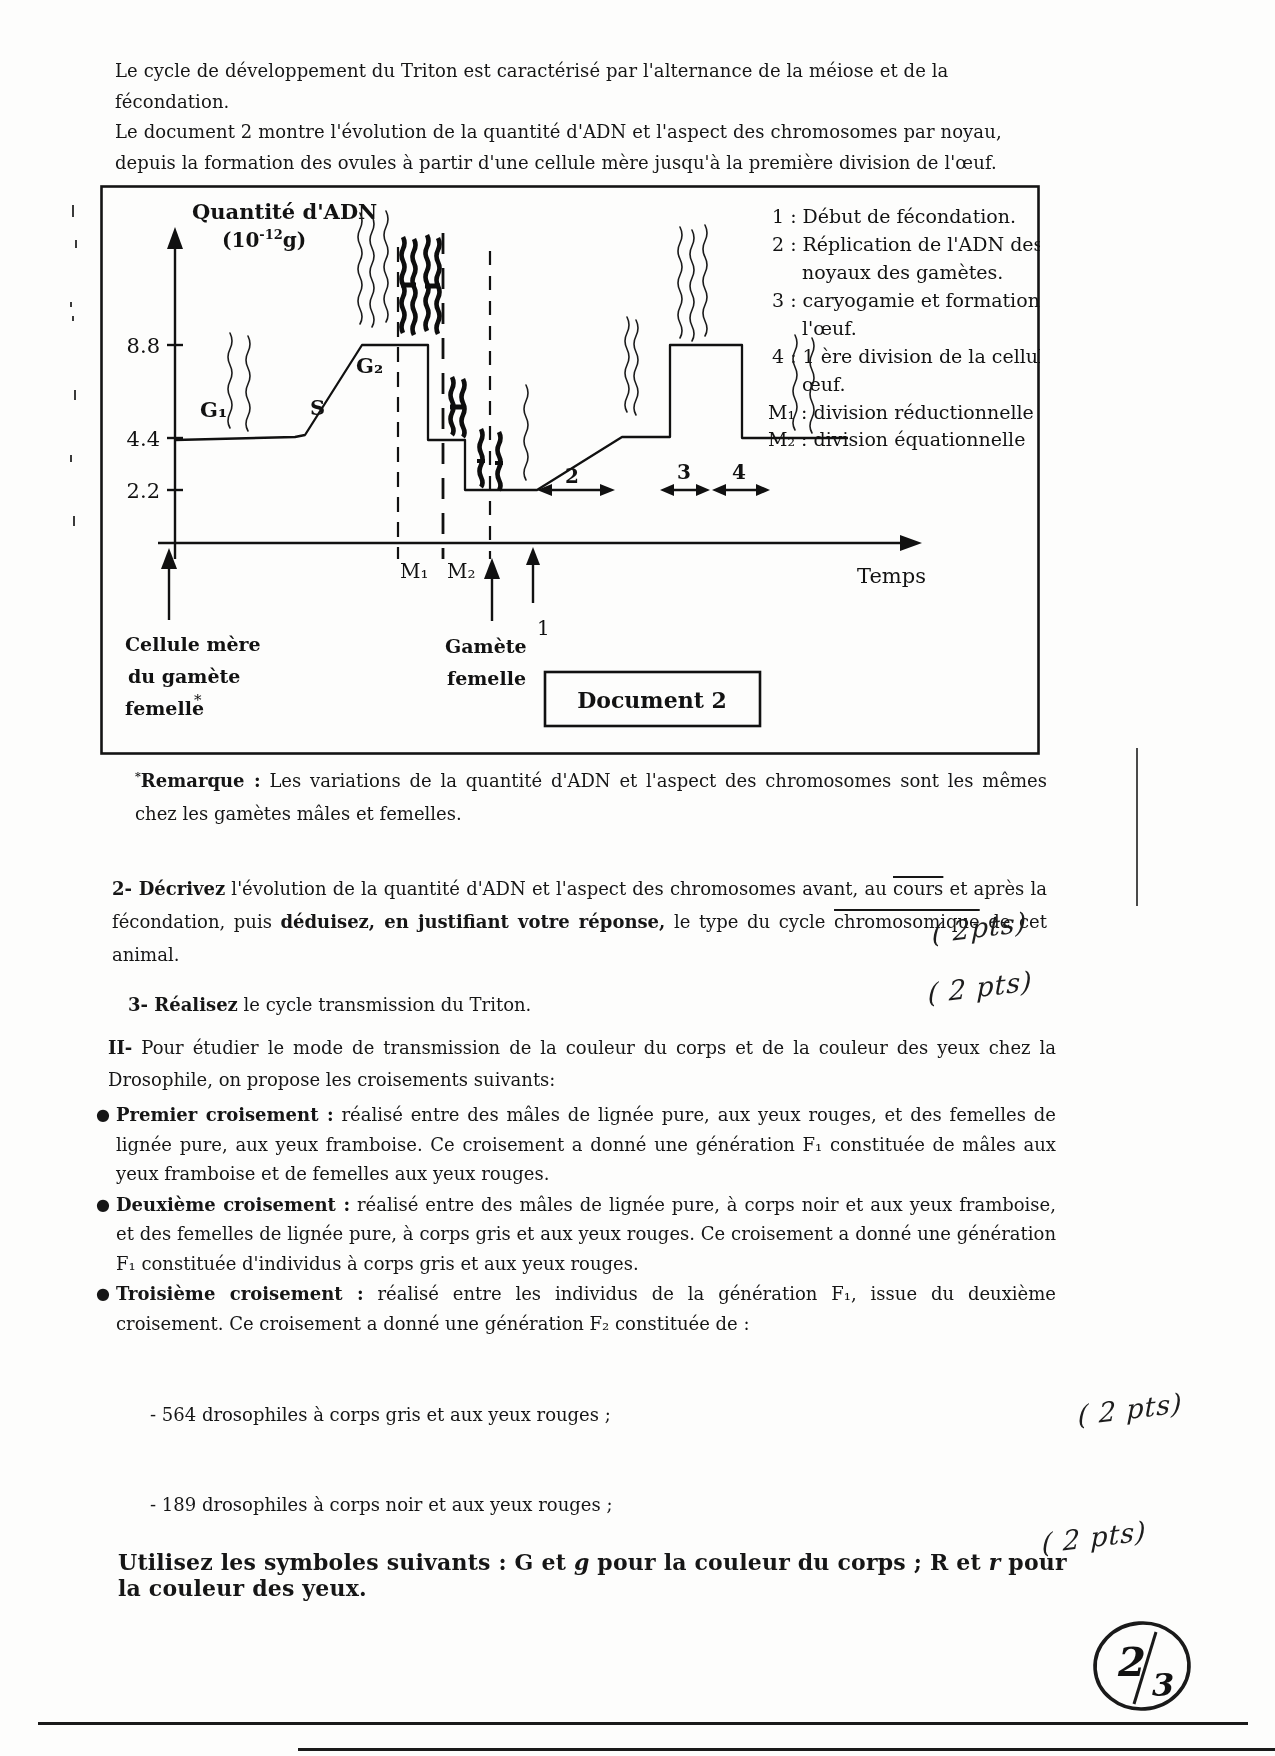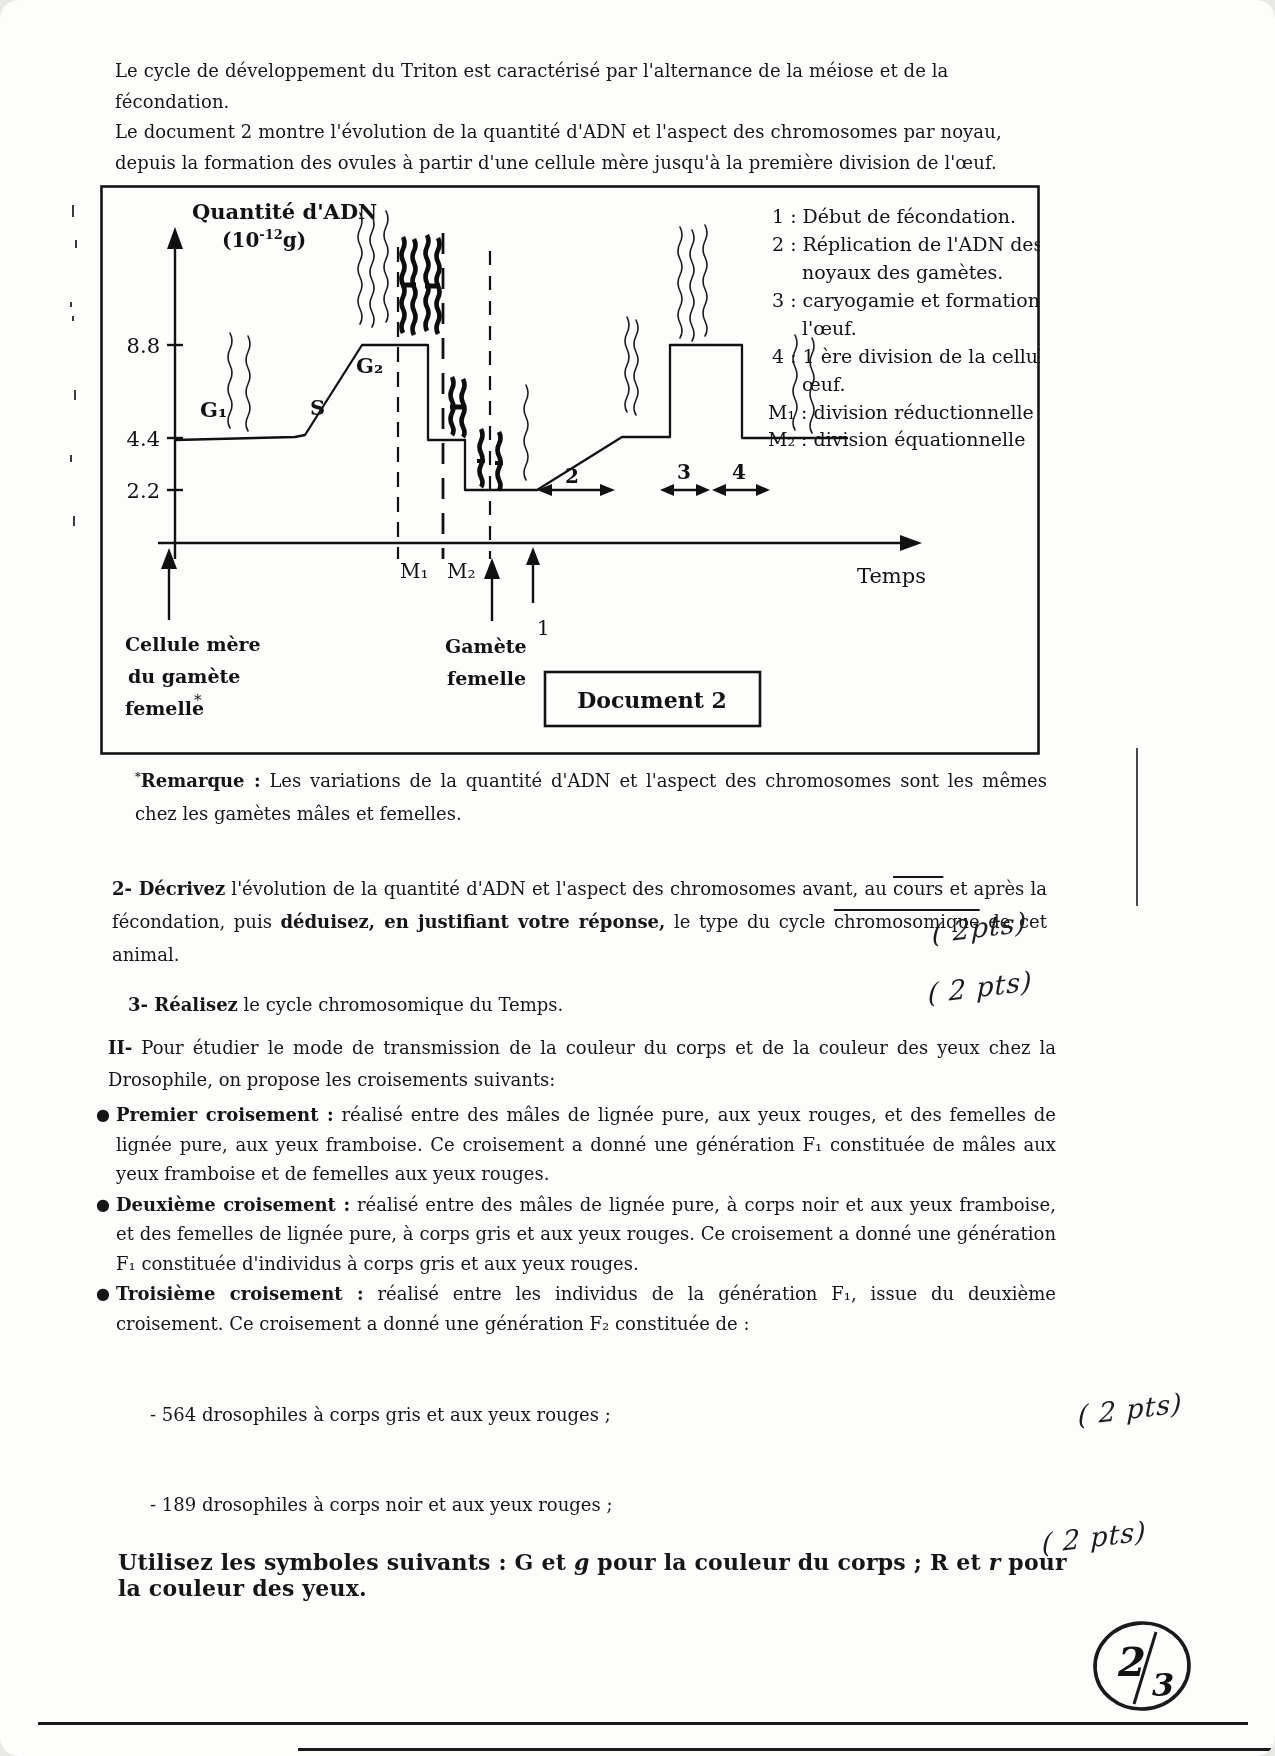--- a/index.html
+++ b/index.html
@@ -1,19 +1,19 @@
 <!DOCTYPE html>
 <html><head>
 <meta charset="utf-8">
 <style>
   html,body{margin:0;padding:0;background:#e8e8e6;}
   .page{
     position:relative;width:1275px;height:1756px;margin:0 auto;
     background:#fdfdfc;overflow:hidden;
-    font-family:"DejaVu Serif","Liberation Serif",serif;color:#161616;border-radius:19px;
+    font-family:"DejaVu Serif","Liberation Serif",serif;color:#161616;
   }
   .abs{position:absolute;}
   .b{font-weight:bold;}
   .i{font-style:italic;}
   .sup{vertical-align:super;font-size:0.62em;}
   .ov{text-decoration:overline;text-decoration-thickness:1.5px;}
   .un{text-decoration-thickness:1.5px;}
   .intro-line{font-size:18px;line-height:30.5px;letter-spacing:0.1px;}
   .figure-box{position:absolute;left:100px;top:185px;width:940px;height:570px;}
   svg text{font-family:"DejaVu Serif","Liberation Serif",serif;fill:#121212;}
@@ -194,21 +194,21 @@
         <use href="#wv" class="sq" transform="translate(712,153)"></use>
       </g>
     </svg>
   </div>
 
   <div class="abs remark" style="left:135px;top:760px;width:912px;"><span class="b sup">*</span><span class="b">Remarque :</span><span> Les variations de la quantité d'ADN et l'aspect des chromosomes sont les mêmes chez les gamètes mâles et femelles.</span></div>
 
   <div class="abs qline" style="left:112px;top:872px;width:935px;"><span class="b">2- </span><span class="b">Décrivez</span><span> l'évolution de la quantité d'ADN et l'aspect des chromosomes avant, au </span><span class="ov">cours</span><span> et </span><span class="un">après</span><span> la fécondation, puis </span><span class="b">déduisez, en justifiant votre réponse,</span><span> le type du cycle </span><span class="ov">chromosomique</span><span> de cet animal.</span></div>
   <div class="abs hw" style="left:932px;top:918px;">( 2pts)</div>
 
-  <div class="abs qline" style="left:128px;top:988px;width:800px;"><span class="b">3- Réalisez</span><span> le cycle chromosomique du Temps.</span></div>
+  <div class="abs qline" style="left:128px;top:988px;width:800px;"><span class="b">3- Réalisez</span><span> le cycle transmission du Triton.</span></div>
   <div class="abs hw" style="left:928px;top:978px;">( 2 pts)</div>
 
   <div class="abs" style="left:88px;top:1032px;width:968px;">
     <div class="sec2"><span class="b">II-</span><span> Pour étudier le mode de transmission de la couleur du corps et de la couleur des yeux chez la Drosophile, on propose les croisements suivants:</span></div>
     <ul class="bullets">
       <li><span class="dot">●</span><span><span class="b">Premier croisement :</span><span> réalisé entre des mâles de lignée pure, aux yeux rouges, et des femelles de lignée pure, aux yeux framboise. Ce croisement a donné une génération F₁ constituée de mâles aux yeux framboise et de femelles aux yeux rouges.</span></span></li>
       <li><span class="dot">●</span><span><span class="b">Deuxième croisement :</span><span> réalisé entre des mâles de lignée pure, à corps noir et aux yeux framboise, et des femelles de lignée pure, à corps gris et aux yeux rouges. Ce croisement a donné une génération F₁ constituée d'individus à corps gris et aux yeux rouges.</span></span></li>
       <li><span class="dot">●</span><span><span class="b">Troisième croisement :</span><span> réalisé entre les individus de la génération F₁, issue du deuxième croisement. Ce croisement a donné une génération F₂ constituée de :</span></span></li>
     </ul>
     <div class="results">

